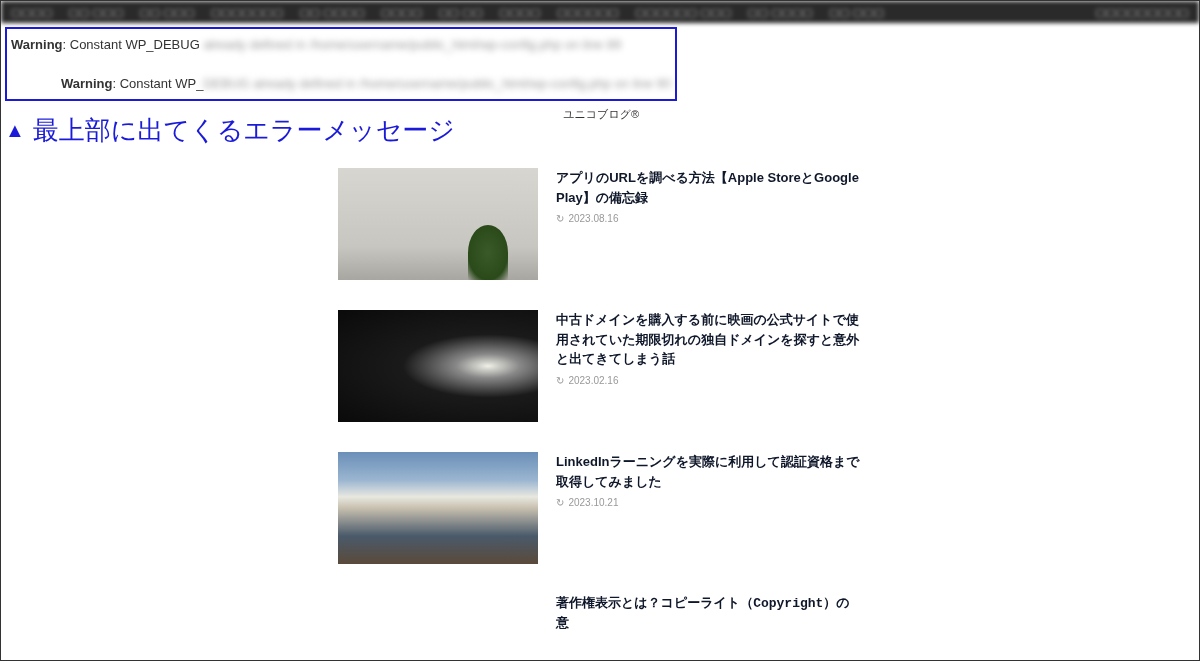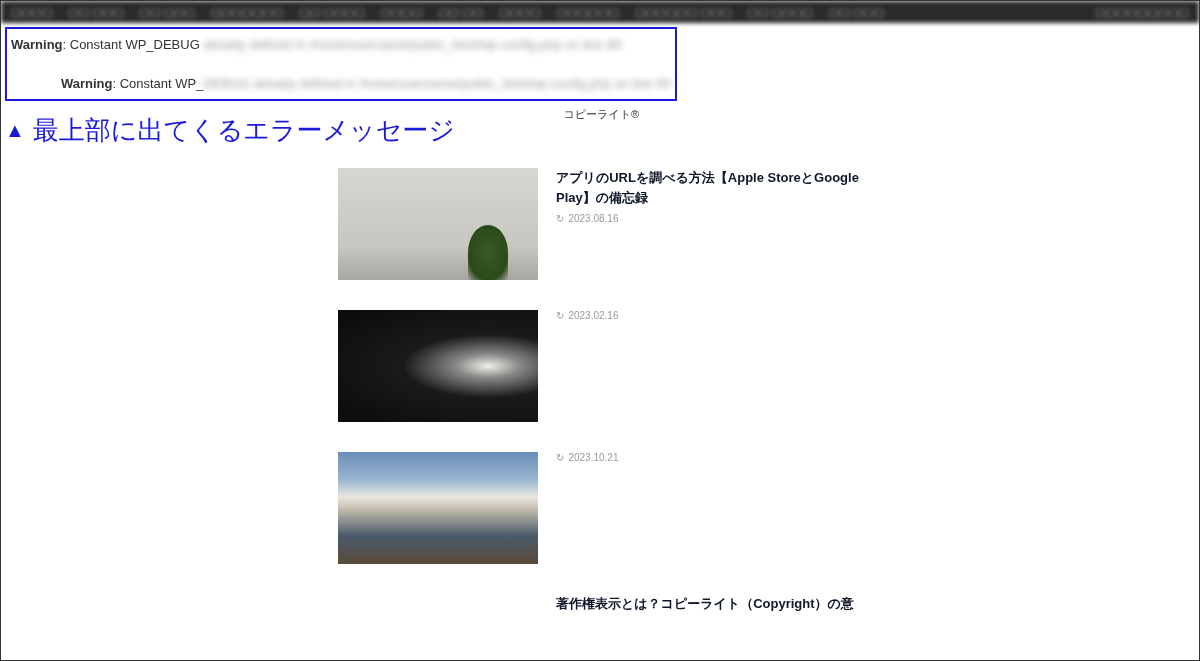--- a/index.html
+++ b/index.html
@@ -33,21 +33,21 @@
     .thumb-1 { background: linear-gradient(to bottom, #d8d6d0 0%, #c8c6c0 70%, #a8a6a0 100%); position: relative; }
     .thumb-1::after { content: ""; position: absolute; bottom: 0; right: 30px; width: 40px; height: 55px; background: radial-gradient(ellipse at center, #3a5a2a 0%, #2a4a1a 70%, transparent 100%); border-radius: 50% 50% 0 0; }
     .thumb-1 .pot { position: absolute; bottom: 0; right: 42px; width: 16px; height: 14px; background: #2a2a2a; border-radius: 0 0 40% 40%; }
     
     
     .thumb-2 { background: radial-gradient(ellipse at 75% 50%, #f0f0e8 0%, #888 15%, #1a1a1a 40%, #0a0a0a 100%); }
     
     
     .thumb-3 { background: linear-gradient(to bottom, #6a8fb8 0%, #9ab5d0 25%, #e8e8e0 40%, #c8c0b0 50%, #4a5a6a 75%, #5a4a3a 100%); }
     
-    .article-partial { margin-top: 30px; }
+    .article-partial { margin-top: 30px; font-family: Liberation Mono, monospace; }
   </style>
 </head>
 <body>
 
 <div class="admin-bar">
   <span class="admin-bar-item">▢▢▢▢</span>
   <span class="admin-bar-item">▢▢ ▢▢▢</span>
   <span class="admin-bar-item">▢▢ ▢▢▢</span>
   <span class="admin-bar-item">▢▢▢▢▢▢▢</span>
   <span class="admin-bar-item">▢▢ ▢▢▢▢</span>
@@ -69,50 +69,52 @@
   <div class="error-line">
     <span class="error-label">Warning</span><span>: Constant WP_</span><span class="error-blur">DEBUG already defined in /home/username/public_html/wp-config.php on line 90</span>
   </div>
 </div>
 
 <div class="annotation-row">
   <div class="annotation">
     <span class="triangle">▲</span>
     <span>最上部に出てくるエラーメッセージ</span>
   </div>
-  <div class="site-title">コピーライト®</div>
+  <div class="site-title">ユニコブログ®</div>
 </div>
 
 <div class="content">
   <div class="article">
     <div class="thumb thumb-1">
         <div class="pot"></div>
       </div>
     <div class="article-text">
       <div class="article-title">アプリのURLを調べる方法【Apple StoreとGoogle Play】の備忘録</div>
       <div class="article-date">
         <span class="date-icon">↻</span>
         <span>2023.08.16</span>
       </div>
     </div>
   </div>
 
   <div class="article">
     <div class="thumb thumb-2"></div>
     <div class="article-text">
+      <div class="article-title">中古ドメインを購入する前に映画の公式サイトで使用されていた期限切れの独自ドメインを探すと意外と出てきてしまう話</div>
       <div class="article-date">
         <span class="date-icon">↻</span>
         <span>2023.02.16</span>
       </div>
     </div>
   </div>
 
   <div class="article">
     <div class="thumb thumb-3"></div>
     <div class="article-text">
+      <div class="article-title">LinkedInラーニングを実際に利用して認証資格まで取得してみました</div>
       <div class="article-date">
         <span class="date-icon">↻</span>
         <span>2023.10.21</span>
       </div>
     </div>
   </div>
 
   <div class="article article-partial">
     <div class="article-text" style="margin-left: 218px;">
       <div class="article-title">著作権表示とは？コピーライト（Copyright）の意</div>

